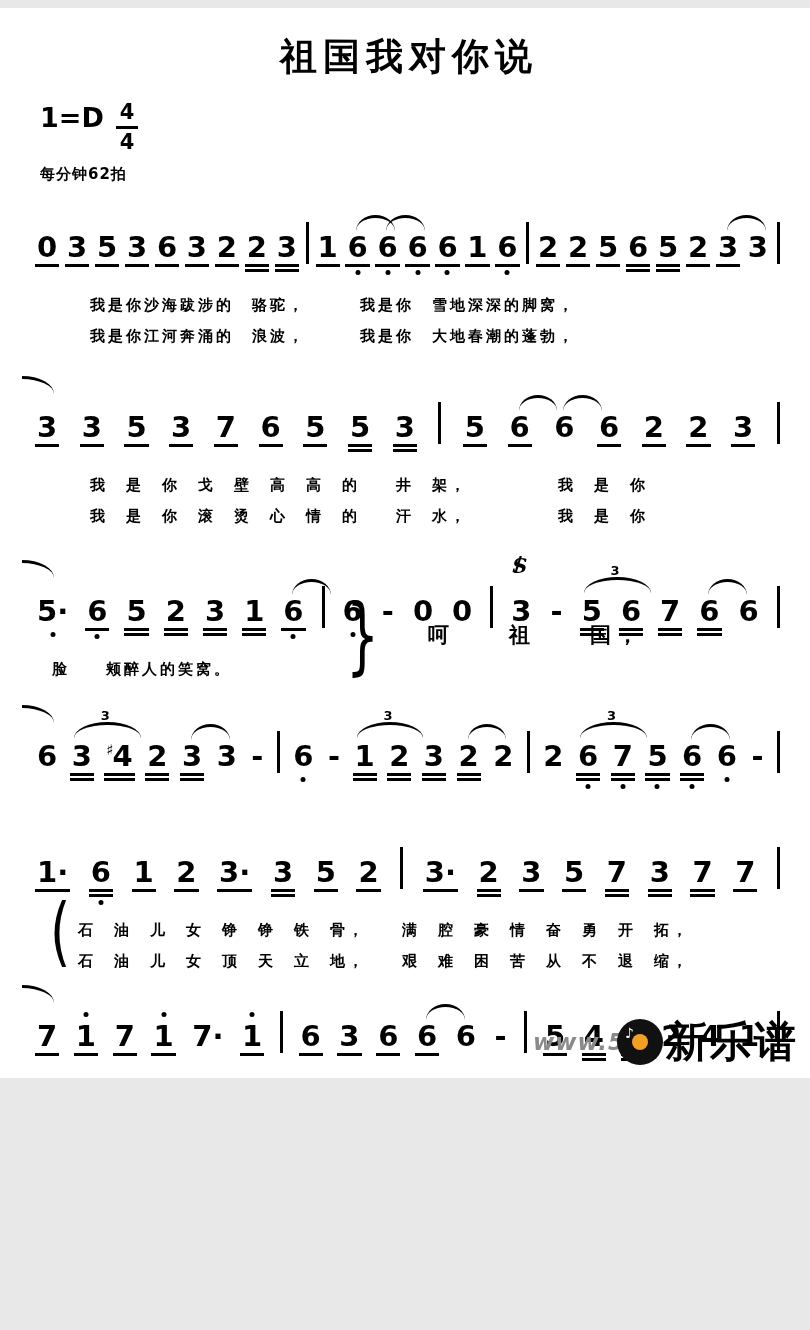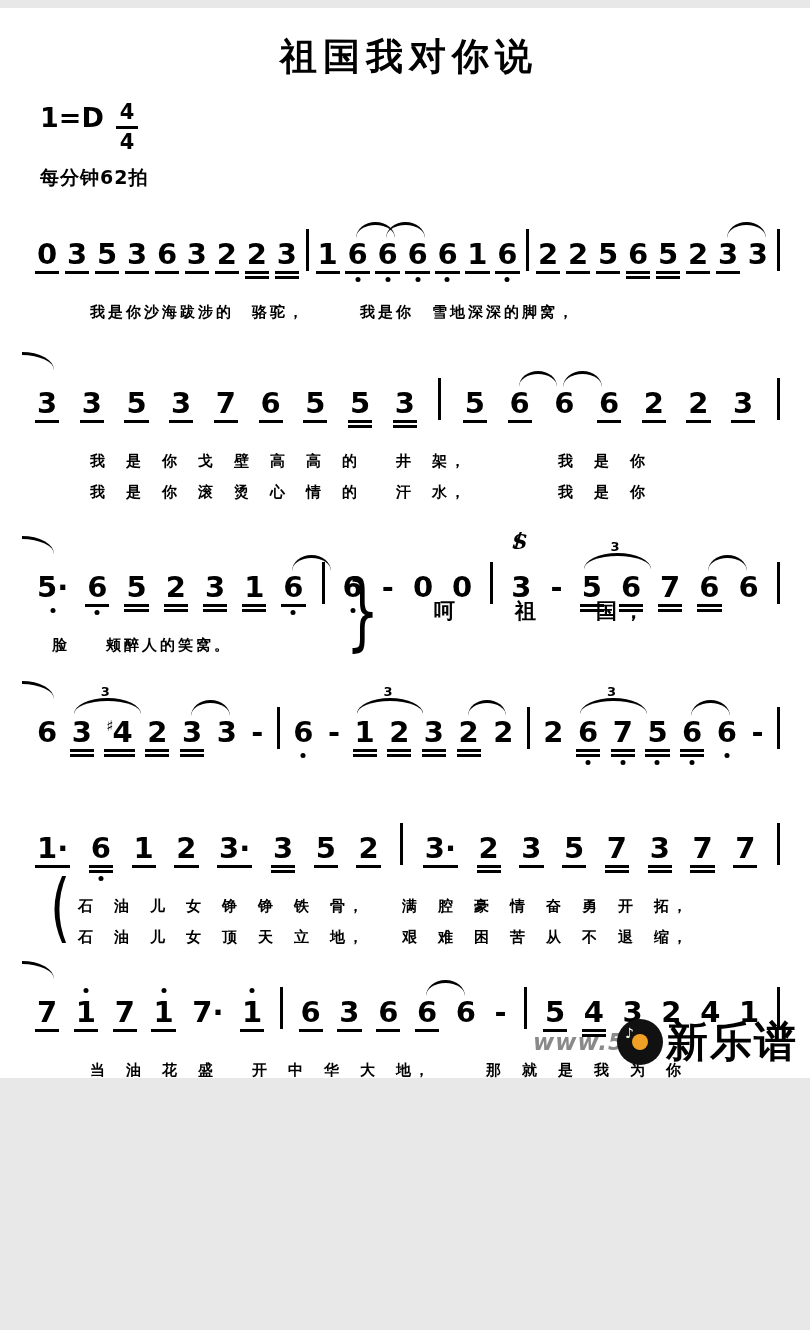--- a/index.html
+++ b/index.html
@@ -7,21 +7,21 @@
         font-family:"DejaVu Sans",sans-serif;color:#000;overflow:hidden;box-sizing:border-box;
         padding:0 26px 0 34px;}
   
   #title{margin-top:24px;text-align:center;font-size:37px;font-weight:bold;letter-spacing:6px;
          font-family:"DejaVu Sans",sans-serif;}
   #header{display:flex;justify-content:space-between;align-items:flex-start;margin-top:20px;padding:0 6px;}
   .keysig{display:flex;align-items:flex-start;gap:12px;font-size:27px;font-weight:bold;}
   .frac{display:inline-flex;flex-direction:column;align-items:center;font-size:21px;font-weight:bold;line-height:1;}
   .frac .top{border-bottom:3px solid #000;padding:0 4px 3px;}
   .frac .bot{padding-top:3px;}
-  .tempo{font-size:19px;font-weight:bold;margin-top:12px;letter-spacing:1px;}
+  .tempo{font-size:15px;font-weight:bold;margin-top:12px;letter-spacing:1px;}
   .credits{text-align:right;font-size:22px;font-weight:bold;line-height:1.9;letter-spacing:2px;
            font-family:"DejaVu Serif",serif;}
   
   #score{margin-top:6px;}
   .system{position:relative;margin-top:14px;}
   .notes{display:flex;justify-content:space-between;align-items:flex-end;position:relative;
          padding:30px 4px 22px 2px;}
   .note{position:relative;display:inline-block;font-size:29px;font-weight:bold;line-height:1;padding:0 1px;}
   .aug{font-weight:bold;}
   .sharp{font-size:15px;vertical-align:super;margin-right:-1px;}
@@ -45,21 +45,21 @@
   .lyric{font-size:15px;letter-spacing:3px;padding-left:56px;margin-top:12px;white-space:pre;
          font-family:"DejaVu Serif",serif;font-weight:bold;}
   .aside{position:absolute;font-size:21px;font-weight:bold;letter-spacing:6px;
          font-family:"DejaVu Serif",serif;}
   .brace{position:absolute;font-size:52px;font-weight:normal;}
   
   .system:nth-child(1){margin-top:8px;}
   .system:nth-child(2){margin-top:26px;}
   .system:nth-child(3){margin-top:30px;}
   .system:nth-child(3) .lyric{padding-left:18px;}
-  .system:nth-child(3) .aside{right:134px;bottom:30px;}
+  .system:nth-child(3) .aside{right:140px;bottom:30px;}
   .system:nth-child(3) .brace{left:312px;bottom:14px;transform:scaleY(1.6);}
   .system:nth-child(4){margin-top:22px;}
   .system:nth-child(5){margin-top:24px;}
   .system:nth-child(5) .lyric{padding-left:44px;}
   .system:nth-child(5) .brace{left:16px;bottom:10px;transform:scaleY(1.45);}
   .system:nth-child(6){margin-top:10px;}
   .system:nth-child(7){margin-top:20px;}
   .system:nth-child(7) .notes{padding-top:40px;}
   .system:nth-child(7) .lyric{padding-left:76px;}
   .system:nth-child(8){margin-top:22px;}
@@ -123,20 +123,21 @@
           <span class="note hasu1">2<i class="ul u1l"></i></span>
           <span class="note hasu1">5<i class="ul u1l"></i></span>
           <span class="note hasu2">6<i class="ul u1l"></i><i class="ul u2l"></i></span>
           <span class="note hasu2">5<i class="ul u1l"></i><i class="ul u2l"></i></span>
           <span class="note hasu1">2<i class="ul u1l"></i></span>
           <span class="note hasu1">3<i class="ul u1l"></i><i class="arc"></i></span>
           <span class="note">3</span>
           <span class="bar"></span>
         </div>
         <div class="lyric">我是你沙海跋涉的　骆驼，　　　我是你　雪地深深的脚窝，</div>
+        <div class="lyric">我是你江河奔涌的　浪波，　　　我是你　大地春潮的蓬勃，</div>
       </div>
       <div class="system">
         <div class="notes">
           <i class="lead-arc"></i>
           <span class="note hasu1">3<i class="ul u1l"></i></span>
           <span class="note hasu1">3<i class="ul u1l"></i></span>
           <span class="note hasu1">5<i class="ul u1l"></i></span>
           <span class="note hasu1">3<i class="ul u1l"></i></span>
           <span class="note hasu1">7<i class="ul u1l"></i></span>
           <span class="note hasu1">6<i class="ul u1l"></i></span>

